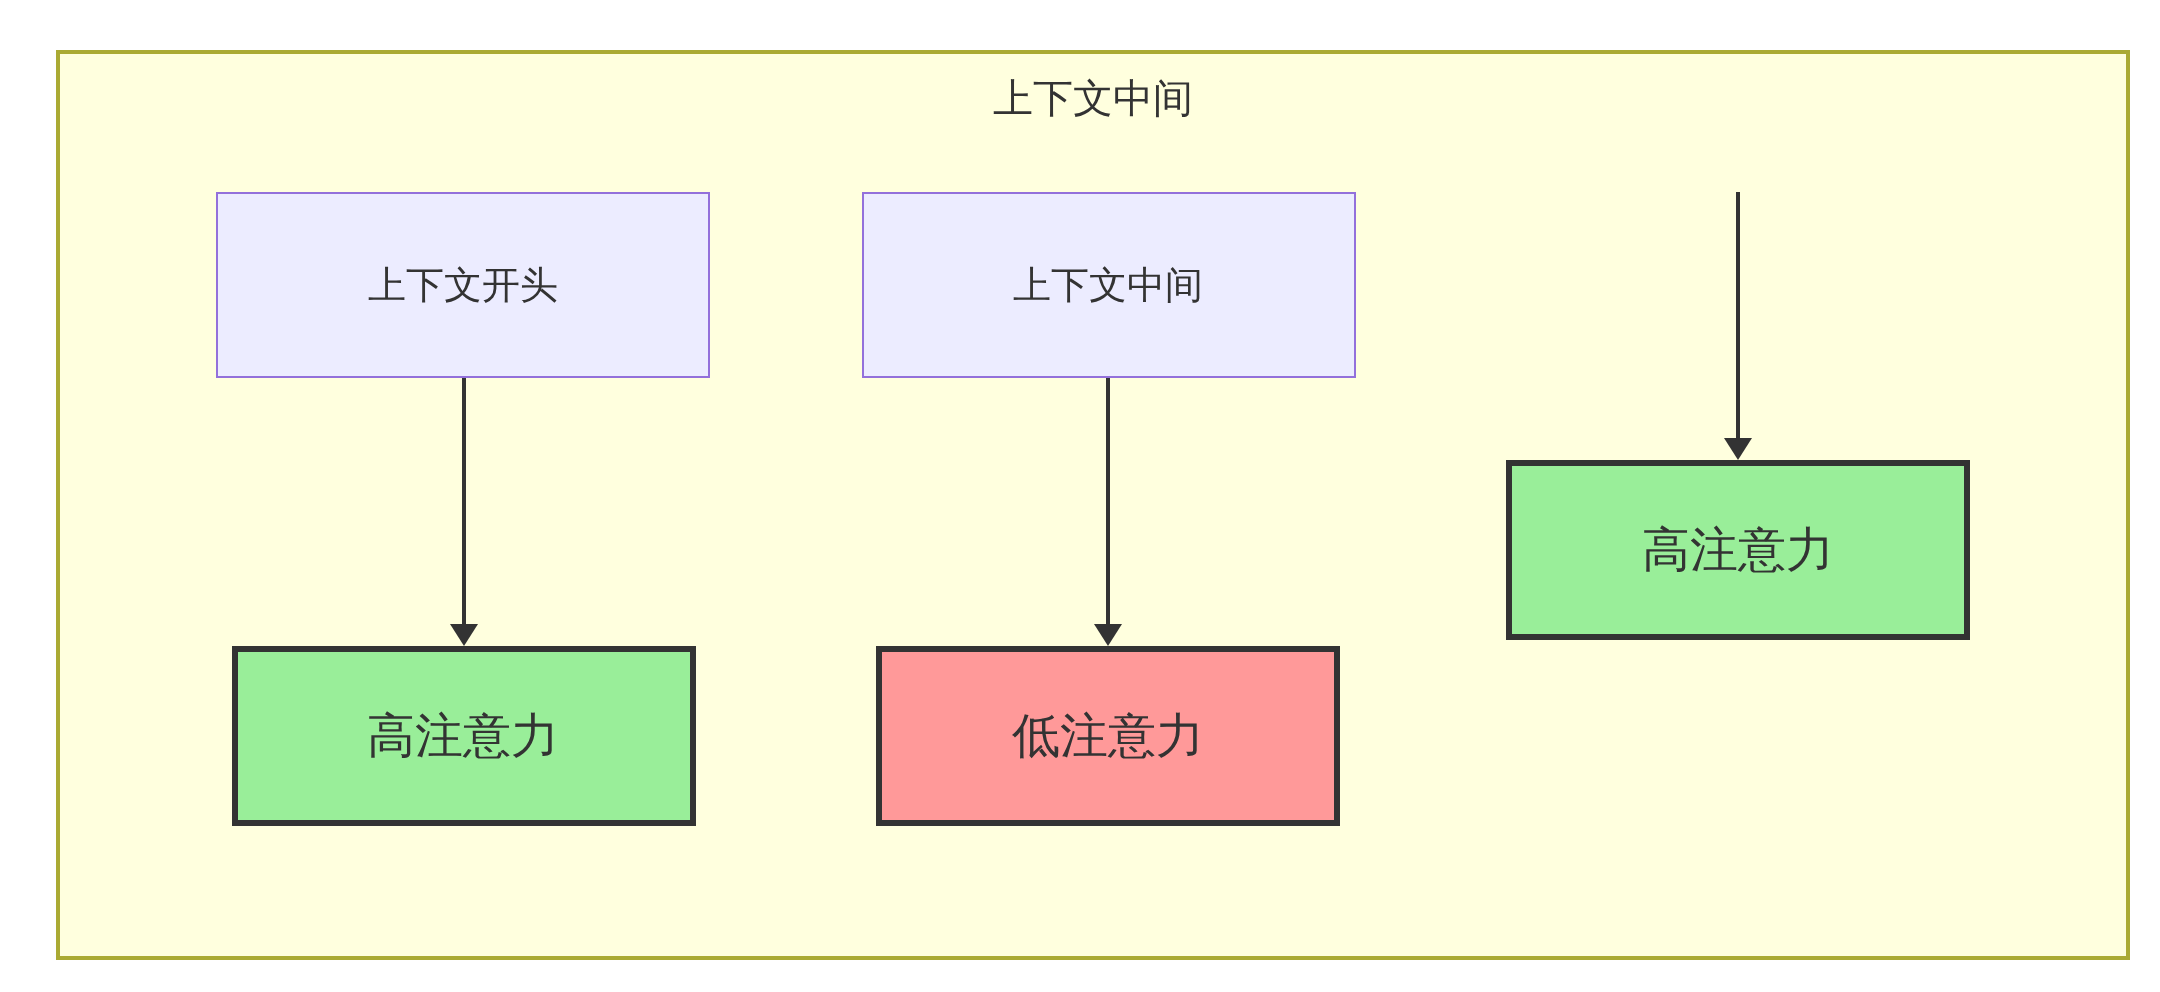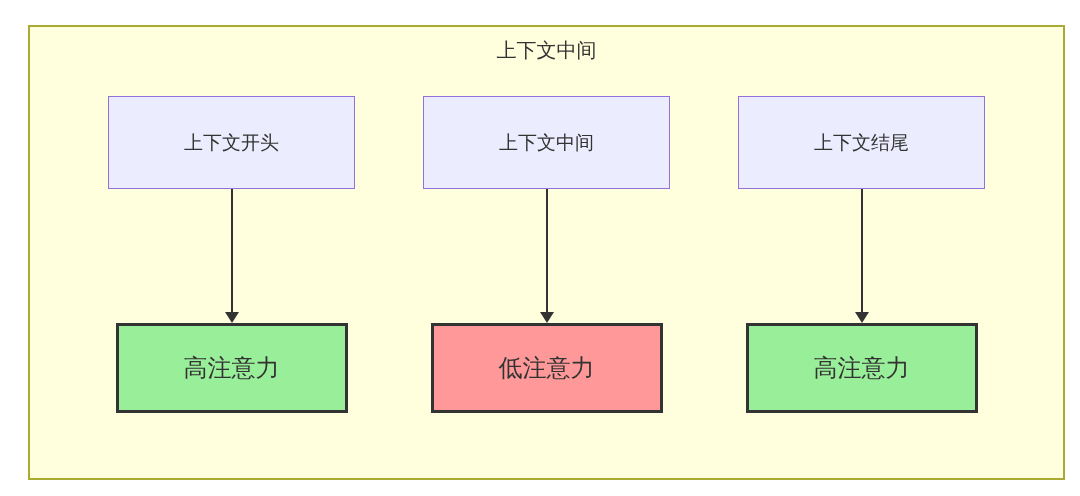--- a/index.html
+++ b/index.html
@@ -109,23 +109,20 @@
       <div class="arrow">
         <div class="arrow-line"></div>
         <div class="arrow-head"></div>
       </div>
       <div class="target-node low">
         <span>低注意力</span>
       </div>
     </div>
 
     <div class="diagram-column">
-      <div class="source-node">
-        <span>上下文结尾</span>
-      </div>
       <div class="arrow">
         <div class="arrow-line"></div>
         <div class="arrow-head"></div>
       </div>
       <div class="target-node high">
         <span>高注意力</span>
       </div>
     </div>
 
   </div>

